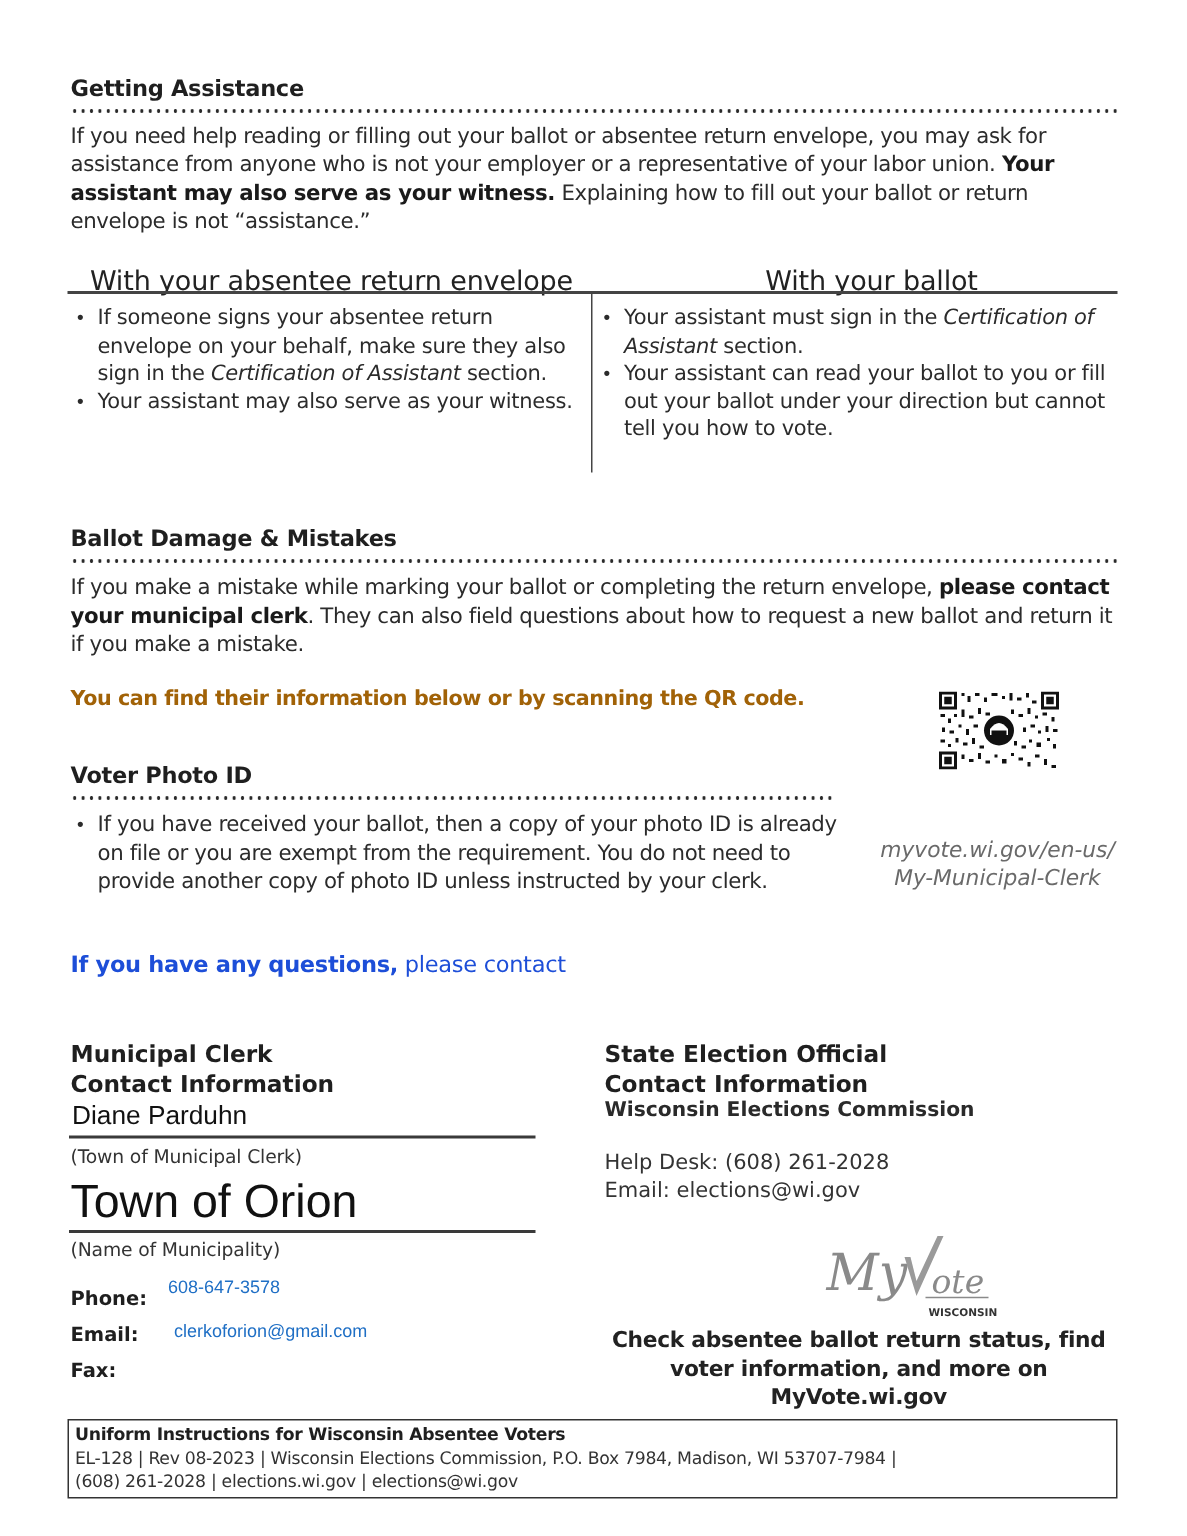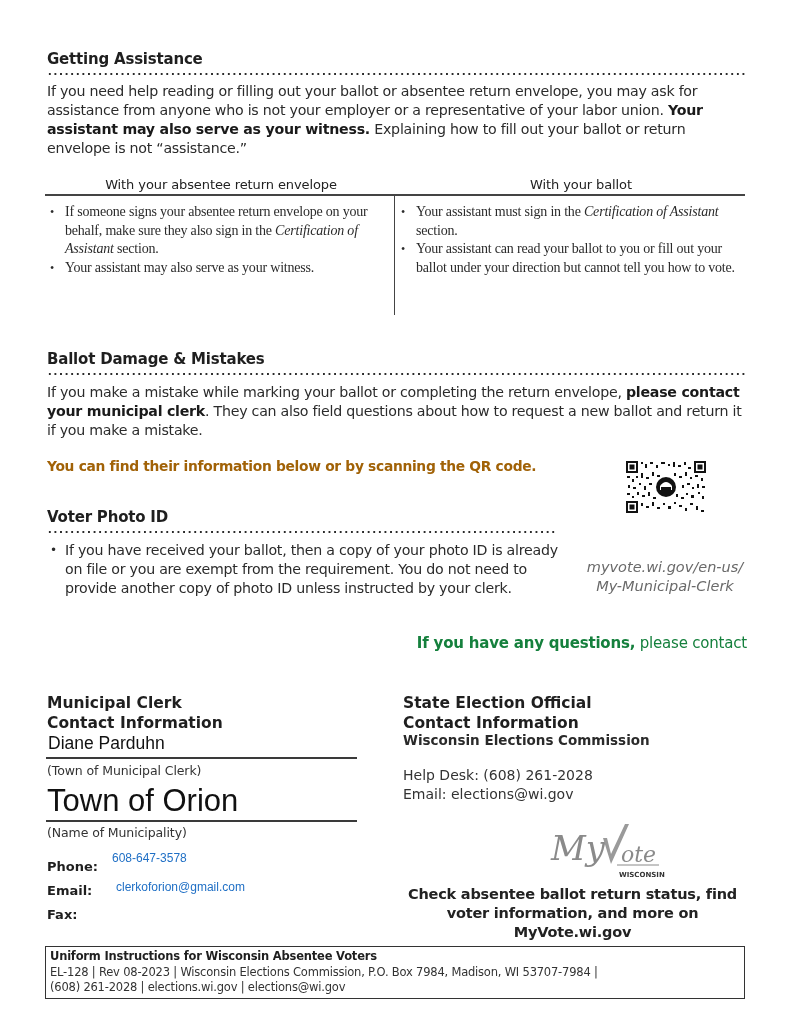--- a/index.html
+++ b/index.html
@@ -3,22 +3,22 @@
 <meta charset="utf-8">
 <style>
   * { box-sizing: border-box; margin: 0; padding: 0; }
   html, body { width: 791px; height: 1024px; background: #ffffff; overflow: hidden; }
   body { font-family: "DejaVu Sans", sans-serif; color: #222; position: relative; }
   .abs { position: absolute; }
   .h2 { font-weight: bold; font-size: 15px; color: #1f1f1f; letter-spacing: -0.2px; }
   .dots { height: 4px; background-image: radial-gradient(circle, #2a2a2a 1.1px, transparent 1.3px); background-size: 5.6px 4px; background-repeat: repeat-x; }
   .para { font-size: 14.2px; line-height: 19px; color: #2b2b2b; letter-spacing: -0.25px; }
   .para b { color: #1a1a1a; }
-  .th { font-size: 13px; color: #222; text-align: center; letter-spacing: -0.1px; }
-  .tcell { font-size: 14px; line-height: 18.5px; color: #2b2b2b; letter-spacing: -0.2px; font-family: Liberation Serif, serif; }
+  .th { font-size: 18px; color: #222; text-align: center; letter-spacing: -0.1px; }
+  .tcell { font-size: 14px; line-height: 18.5px; color: #2b2b2b; letter-spacing: -0.2px; }
   .bullet { position: relative; padding-left: 18px; }
   .bullet::before { content: "•"; position: absolute; left: 3px; top: 0; font-size: 12px; }
   i { font-style: italic; }
   .label-b { font-weight: bold; font-size: 13px; color: #1f1f1f; }
   .blue { color: #1f6fc5; font-family: "Liberation Sans", sans-serif; font-size: 12px; }
   .line { border-top: 2px solid #3a3a3a; }
   .small { font-size: 12.5px; color: #333; letter-spacing: -0.1px; }
 </style>
 </head>
 <body>
@@ -128,21 +128,21 @@
 </div>
 <div class="abs" style="left:575px;top:558px;width:180px;text-align:center;font-style:italic;font-size:14.5px;color:#6a6a6a;line-height:19px;">
   <div>myvote.wi.gov/en-us/</div>
   <div>My-Municipal-Clerk</div>
 </div>
 
 <div class="abs h2" style="left:47px;top:508px;">Voter Photo ID</div>
 <div class="abs dots" style="left:47px;top:530px;width:510px;"></div>
 <div class="abs para bullet" style="left:47px;top:541px;width:515px;">If you have received your ballot, then a copy of your photo ID is already on file or you are exempt from the requirement. You do not need to provide another copy of photo ID unless instructed by your clerk.</div>
 
-<div class="abs" style="left:47px;top:633px;width:700px;text-align:right;font-size:15px;line-height:20px;color:#15803d;letter-spacing:-0.2px;">
+<div class="abs" style="left:47px;top:633px;width:700px;text-align:left;font-size:15px;line-height:20px;color:#1d4ed8;letter-spacing:-0.2px;">
   <div><b>If you have any questions,</b><span> please contact</span></div>
 </div>
 
 <div class="abs" style="left:47px;top:693px;font-weight:bold;font-size:15.5px;line-height:20px;color:#1f1f1f;">
   <div>Municipal Clerk</div>
   <div>Contact Information</div>
 </div>
 <div class="abs" style="left:48px;top:733px;font-family:'Liberation Sans',sans-serif;font-size:17.5px;color:#111;">Diane Parduhn</div>
 <div class="abs line" style="left:46px;top:757px;width:311px;"></div>
 <div class="abs small" style="left:47px;top:763px;">(Town of Municipal Clerk)</div>

